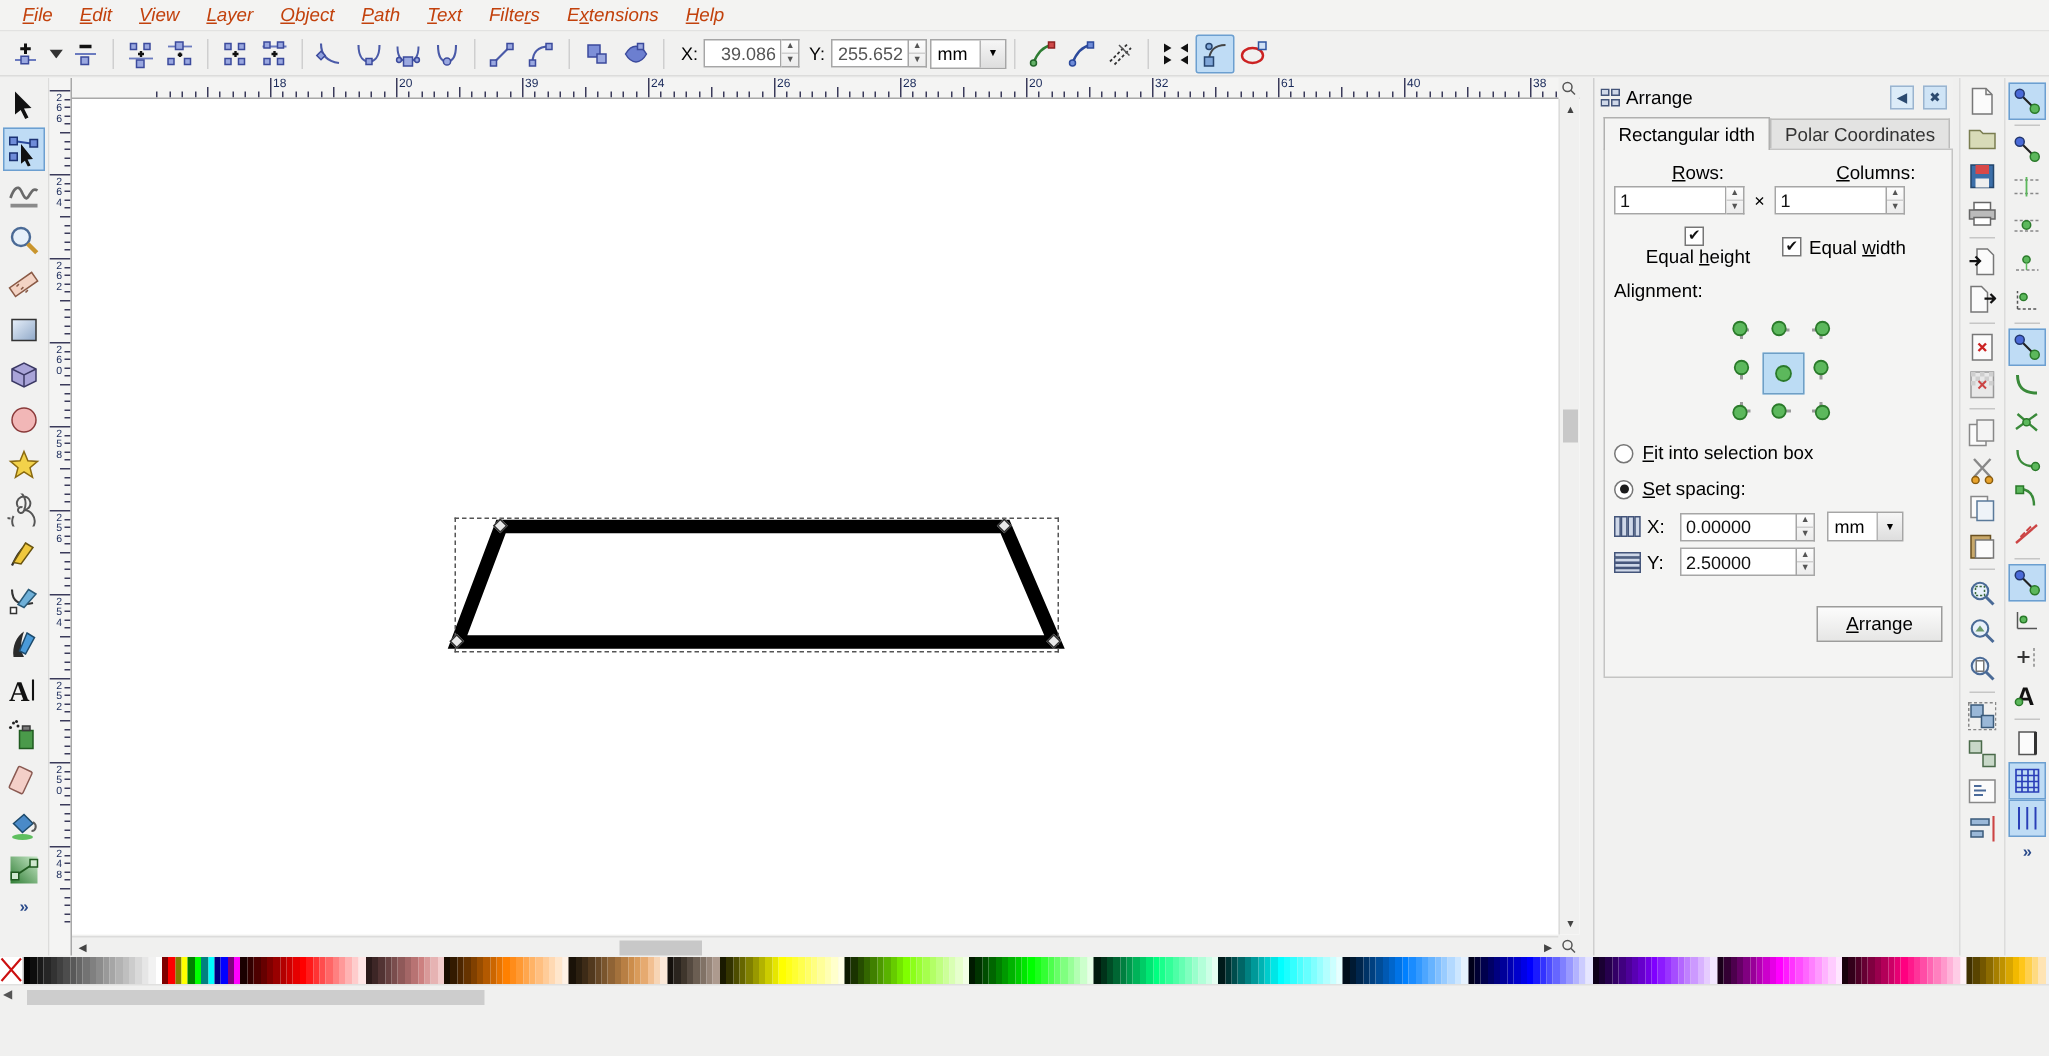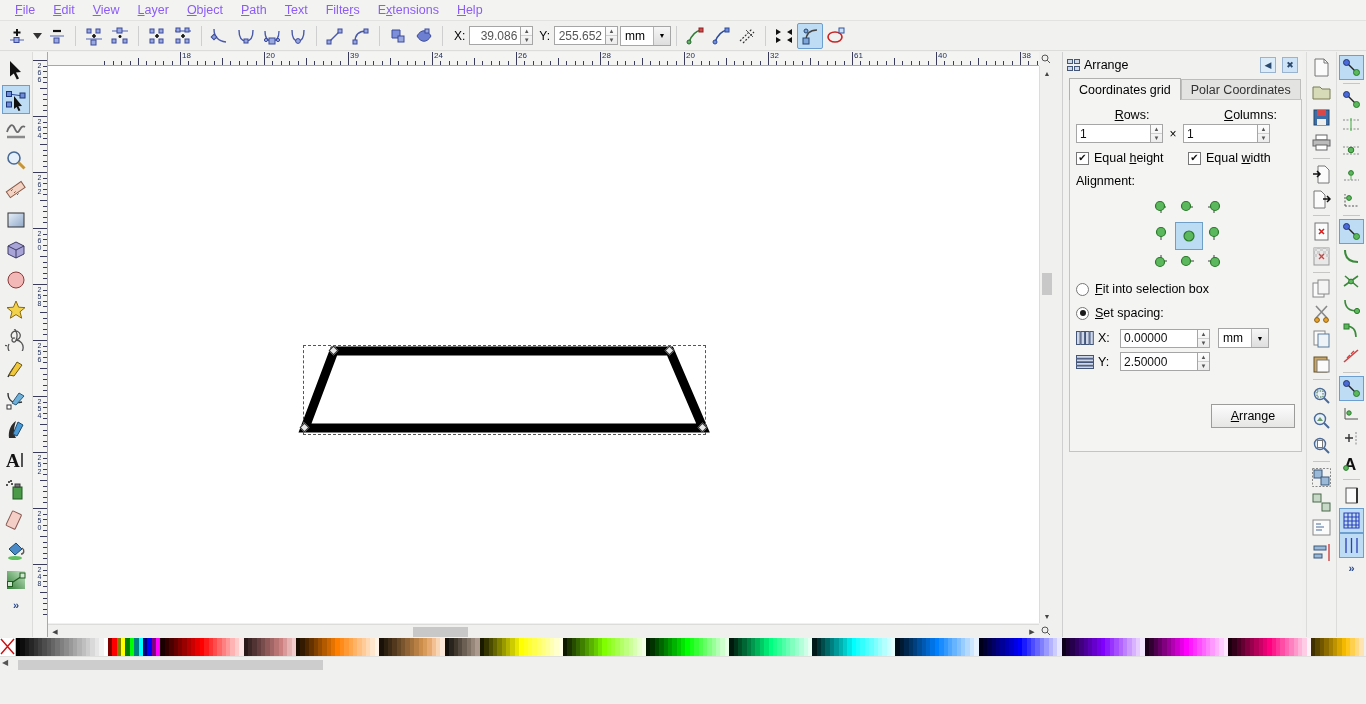--- a/index.html
+++ b/index.html
@@ -11,22 +11,22 @@
   }
   .app { position:relative; width:1366px; height:704px; }
 
   
   .menubar {
     position:absolute; left:0; top:0; width:1366px; height:21px;
     background:#f3f3f2; display:flex; align-items:center;
     padding-left:6px; border-bottom:1px solid #e2e2e1;
   }
   .menubar .mi {
-    padding:2px 9px; font-size:12.5px; line-height:15px; color:#8b5cf6;
-    cursor:default; white-space:nowrap;
+    padding:2px 9px; font-size:12.5px; line-height:15px; color:#c2410c;
+    cursor:default; white-space:nowrap;font-style:italic;
   }
   .menubar .mi u { text-decoration:underline; }
 
   
   .toolctl {
     position:absolute; left:0; top:21px; width:1366px; height:30px;
     background:#f1f1f0; border-bottom:1px solid #dcdcdb;
     display:flex; align-items:center; padding-left:4px; gap:0px;
   }
   .tcbtn {
@@ -884,21 +884,21 @@
           <rect x="7.5" y="7.5" width="5" height="4" fill="#cfd8e8" stroke="#44557a"></rect>
         </svg>
       </span>
       <span class="title">Arrange</span>
       <span style="position:absolute; right:27px; top:2px;" class="dockbtn">◀</span>
       <span style="position:absolute; right:5px; top:2px;" class="dockbtn close">✖</span>
     </div>
 
     <div class="panelbody">
       <div class="tabrow">
-        <div class="tab active">Coordinates grid</div>
+        <div class="tab active">Rectangular idth</div>
         <div class="tab">Polar Coordinates</div>
       </div>
 
       <div class="tabpage">
 
         <div class="rowlabels">
           <span style="width:112px; text-align:center;"><u>R</u>ows:</span>
           <span style="width:20px"></span>
           <span style="width:85px; text-align:center;"><u>C</u>olumns:</span>
         </div>
@@ -915,21 +915,21 @@
           <span class="spinwrap">
             <input class="numfield" style="width: 75px; text-align: left; color: rgb(17, 17, 17);" value="1">
             <span class="spinbtns">
                 <i>▲</i>
                 <i>▼</i>
               </span>
           </span>
         </div>
 
         <div class="chkrow">
-          <span style="display:flex; align-items:center; width:112px;">
+          <span style="display:flex; align-items:center; width:112px;flex-direction:column;">
             <span class="chk on"></span>
             <span style="font-size:12.5px">Equal <u>h</u>eight</span>
           </span>
           <span style="display:flex; align-items:center;">
             <span class="chk on"></span>
             <span style="font-size:12.5px">Equal <u>w</u>idth</span>
           </span>
         </div>
 
         <div style="margin-top:9px; font-size:12.5px;">Alignment:</div>

